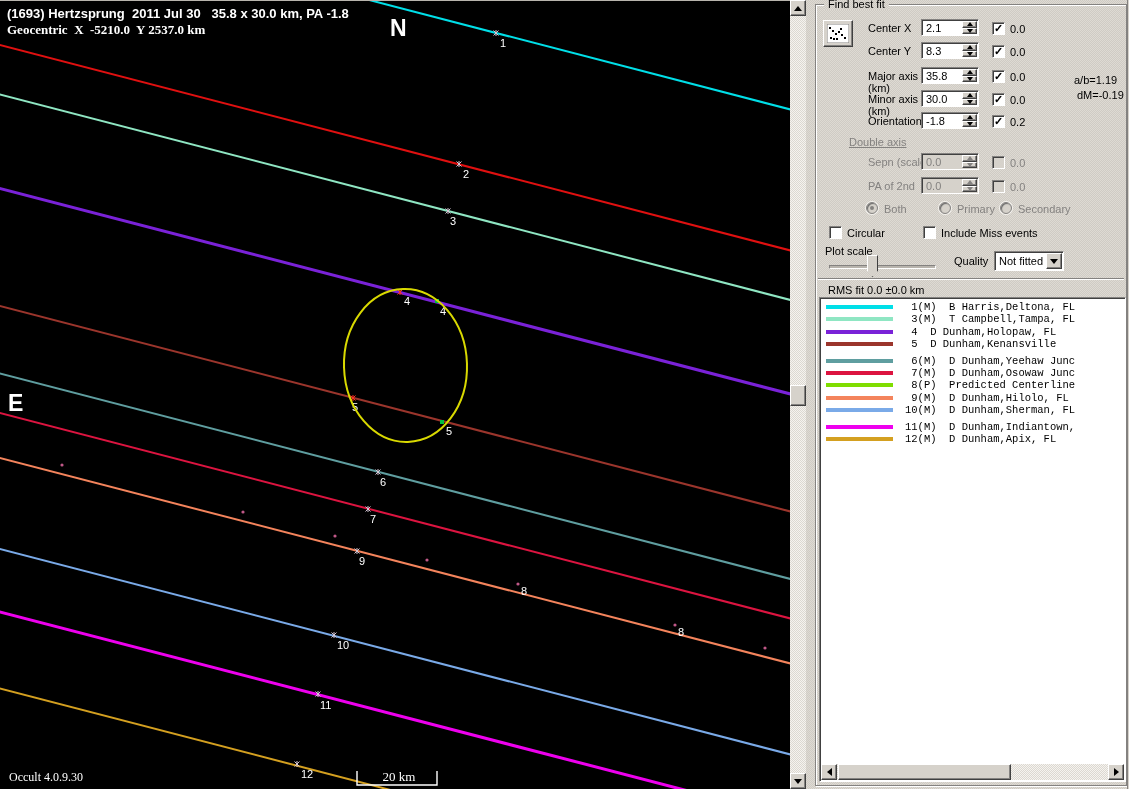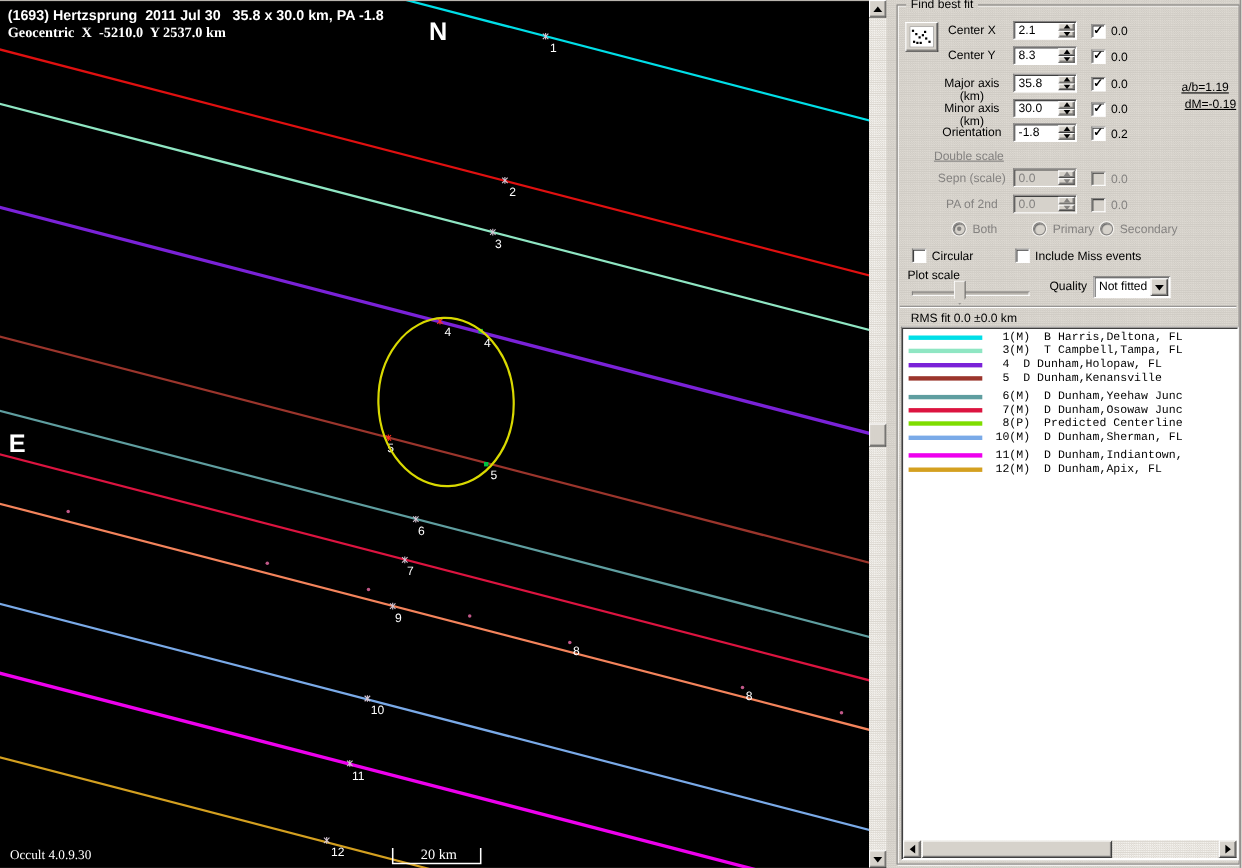--- a/index.html
+++ b/index.html
@@ -40,28 +40,28 @@
   .tri-sm.tri-up   { border-left-width:3px; border-right-width:3px; border-bottom-width:4px; }
   .tri-sm.tri-down { border-left-width:3px; border-right-width:3px; border-top-width:4px; }
 
   
   #panel { position:absolute; left:806px; top:0; width:323px; height:789px; }
   #groupbox { position:absolute; left:9px; top:4px; width:312px; height:782px;
               border:1px solid #848280; box-shadow: inset 1px 1px 0 #fff, 1px 1px 0 #fff; }
   #gb-label { position:absolute; left:8px; top:-7px; padding:0 4px; background:inherit; }
   .gb-bg { background-color:#d6d2cb; background-image:repeating-conic-gradient(#dedad3 0% 25%, #cfcbc4 25% 50%); background-size:2px 2px; }
 
-  .flabel { position:absolute; left:1px; width:99px; text-align:center;padding-left:34px; }
+  .flabel { position:absolute; left:18px; width:99px; text-align:left;padding-left:34px; }
   .vbox { position:absolute; left:105px; width:58px; height:17px; }
   .vbox .val { position:absolute; left:4px; top:2px; }
   .spin { position:absolute; right:1px; top:1px; width:15px; height:13px; display:flex; flex-direction:column; }
   .spin-b { flex:1; display:flex; align-items:center; justify-content:center; }
   .cb { position:absolute; width:13px; height:13px; font-size:11px; line-height:11px; text-align:center; font-weight:bold; }
   .cbv { position:absolute; }
-  .side-stat { position:absolute; color:#000;text-decoration:underline; }
+  .side-stat { position:absolute; color:#000; }
   .disabled, .disabled * { color:#848280 !important; }
   .dis-box { background:#d6d2cb; }
   .underline { text-decoration:underline; }
 
   .radio { position:absolute; width:12px; height:12px; border-radius:50%; background:#d6d2cb;
            border:1px solid #848280; box-shadow: inset 1px 1px 1px #6a6a6a, 0 0 0 1px #f4f2ee; }
   .radio .dot { position:absolute; left:3px; top:3px; width:4px; height:4px; border-radius:50%; background:#848280; }
   .rlabel { position:absolute; }
 
   #slider-track { position:absolute; left:13px; top:260px; width:107px; height:4px;
@@ -276,21 +276,21 @@
               <span class="tri tri-sm tri-up"></span>
             </span>
             <span class="spin-b raised">
               <span class="tri tri-sm tri-down"></span>
             </span>
           </span>
       </div>
       <div class="cb sunken" style="left:176px; top:110px;">✓</div>
       <div class="cbv" style="left:194px; top:111px;">0.2</div>
 
-      <div class="disabled underline" style="position:absolute; left:33px; top:131px;">Double scale</div>
+      <div class="disabled underline" style="position:absolute; left:33px; top:131px;">Double axis</div>
 
       <div class="flabel disabled" style="top:151px;">Sepn (scale)</div>
       <div class="vbox sunken dis-box disabled" style="top:148px;">
         <span class="val">0.0</span>
         <span class="spin">
             <span class="spin-b raised">
               <span class="tri tri-sm tri-up" style="border-bottom-color:#848280;"></span>
             </span>
             <span class="spin-b raised">
               <span class="tri tri-sm tri-down" style="border-top-color:#848280;"></span>
@@ -345,20 +345,21 @@
 
       <div id="listbox" class="sunken">
         <div id="station-rows">
             <div class="station-row"><span class="swatch" style="background: rgb(0, 223, 232);"></span><span class="station-text"> 1(M)  B Harris,Deltona, FL</span></div>
             <div class="station-row"><span class="swatch" style="background: rgb(143, 230, 195);"></span><span class="station-text"> 3(M)  T Campbell,Tampa, FL</span></div>
             <div class="station-row"><span class="swatch" style="background: rgb(122, 34, 216);"></span><span class="station-text"> 4  D Dunham,Holopaw, FL</span></div>
             <div class="station-row"><span class="swatch" style="background: rgb(155, 53, 44);"></span><span class="station-text"> 5  D Dunham,Kenansville</span></div>
             <div class="station-row gap"><span class="swatch" style="background: rgb(95, 158, 160);"></span><span class="station-text"> 6(M)  D Dunham,Yeehaw Junc</span></div>
             <div class="station-row"><span class="swatch" style="background: rgb(220, 20, 64);"></span><span class="station-text"> 7(M)  D Dunham,Osowaw Junc</span></div>
             <div class="station-row"><span class="swatch" style="background: rgb(127, 221, 0);"></span><span class="station-text"> 8(P)  Predicted Centerline</span></div>
+            <div class="station-row"><span class="swatch" style="background: rgb(244, 132, 92);"></span><span class="station-text"> 9(M)  D Dunham,Hilolo, FL</span></div>
             <div class="station-row"><span class="swatch" style="background: rgb(122, 170, 232);"></span><span class="station-text">10(M)  D Dunham,Sherman, FL</span></div>
             <div class="station-row gap"><span class="swatch" style="background: rgb(238, 0, 238);"></span><span class="station-text">11(M)  D Dunham,Indiantown,</span></div>
             <div class="station-row"><span class="swatch" style="background: rgb(212, 160, 32);"></span><span class="station-text">12(M)  D Dunham,Apix, FL</span></div>
           </div>
         <div id="hscroll">
           <div class="sb-btn raised" style="left:0; top:0;">
               <span class="tri tri-left"></span>
             </div>
           <div id="hthumb" class="raised"></div>
           <div class="sb-btn raised" style="right:0; top:0;">

